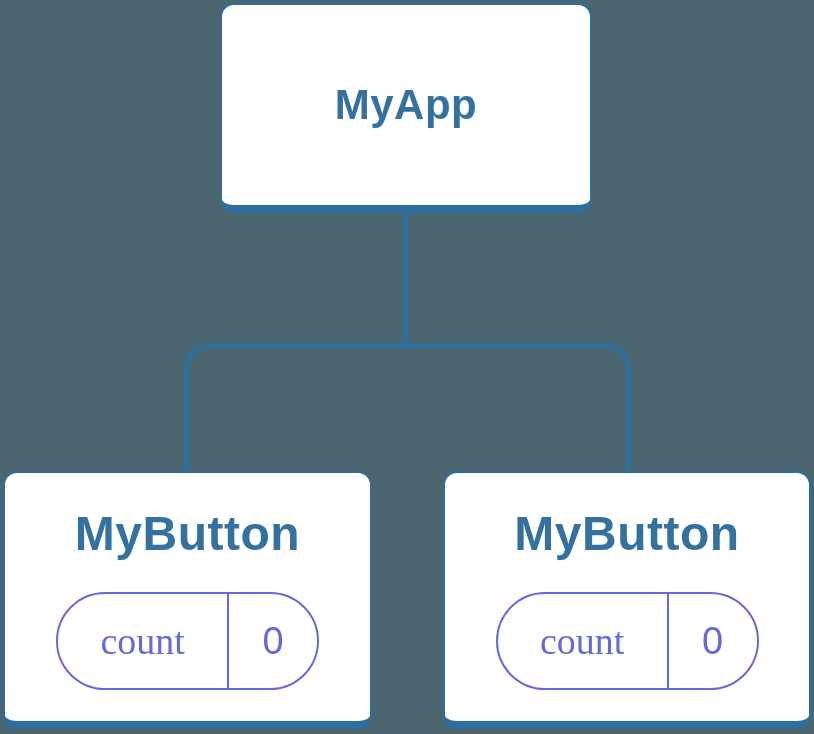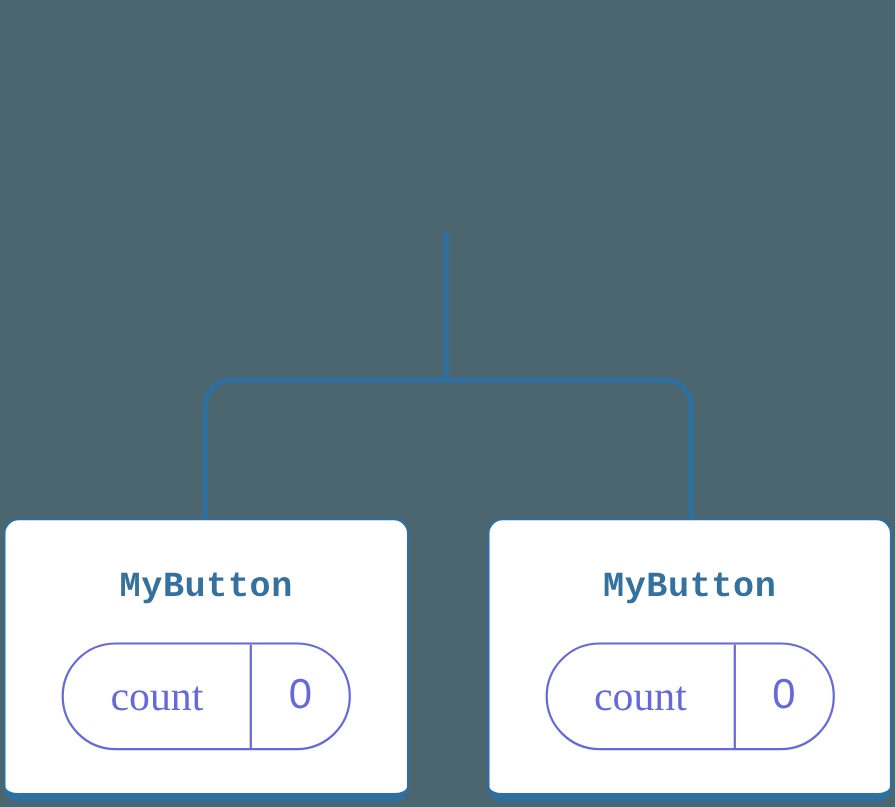--- a/index.html
+++ b/index.html
@@ -55,21 +55,21 @@
     box-sizing:border-box;
   }
 
   .node-child{
     top:471px;width:369px;height:258px;
     display:flex;flex-direction:column;
     align-items:center;justify-content:center;
     gap:32px;
     padding-top:4px;
   }
-  .node-child .node-label{font-size:32px;font-family:Liberation Mono, monospace;}
+  .node-child .node-label{font-size:48px;}
   .node-child-left{left:3px;}
   .node-child-right{left:443px;width:368px;}
 
   .pill{
     width:263px;height:98px;
     border:2px solid var(--purple);
     border-radius:50px;
     display:flex;
     box-sizing:border-box;
     color:var(--purple);
@@ -86,20 +86,23 @@
     flex:1;
     display:flex;align-items:center;justify-content:center;
     font-size:38px;
   }
 </style>
 </head>
 <body>
 
 <div class="canvas">
 
+  <div class="node node-root">
+    <span class="node-label">MyApp</span>
+  </div>
 
   <div class="stem"></div>
   <div class="branch"></div>
 
   <div class="node node-child node-child-left">
     <span class="node-label">MyButton</span>
     <div class="pill">
       <span class="pill-key">count</span>
       <span class="pill-value">0</span>
     </div>

